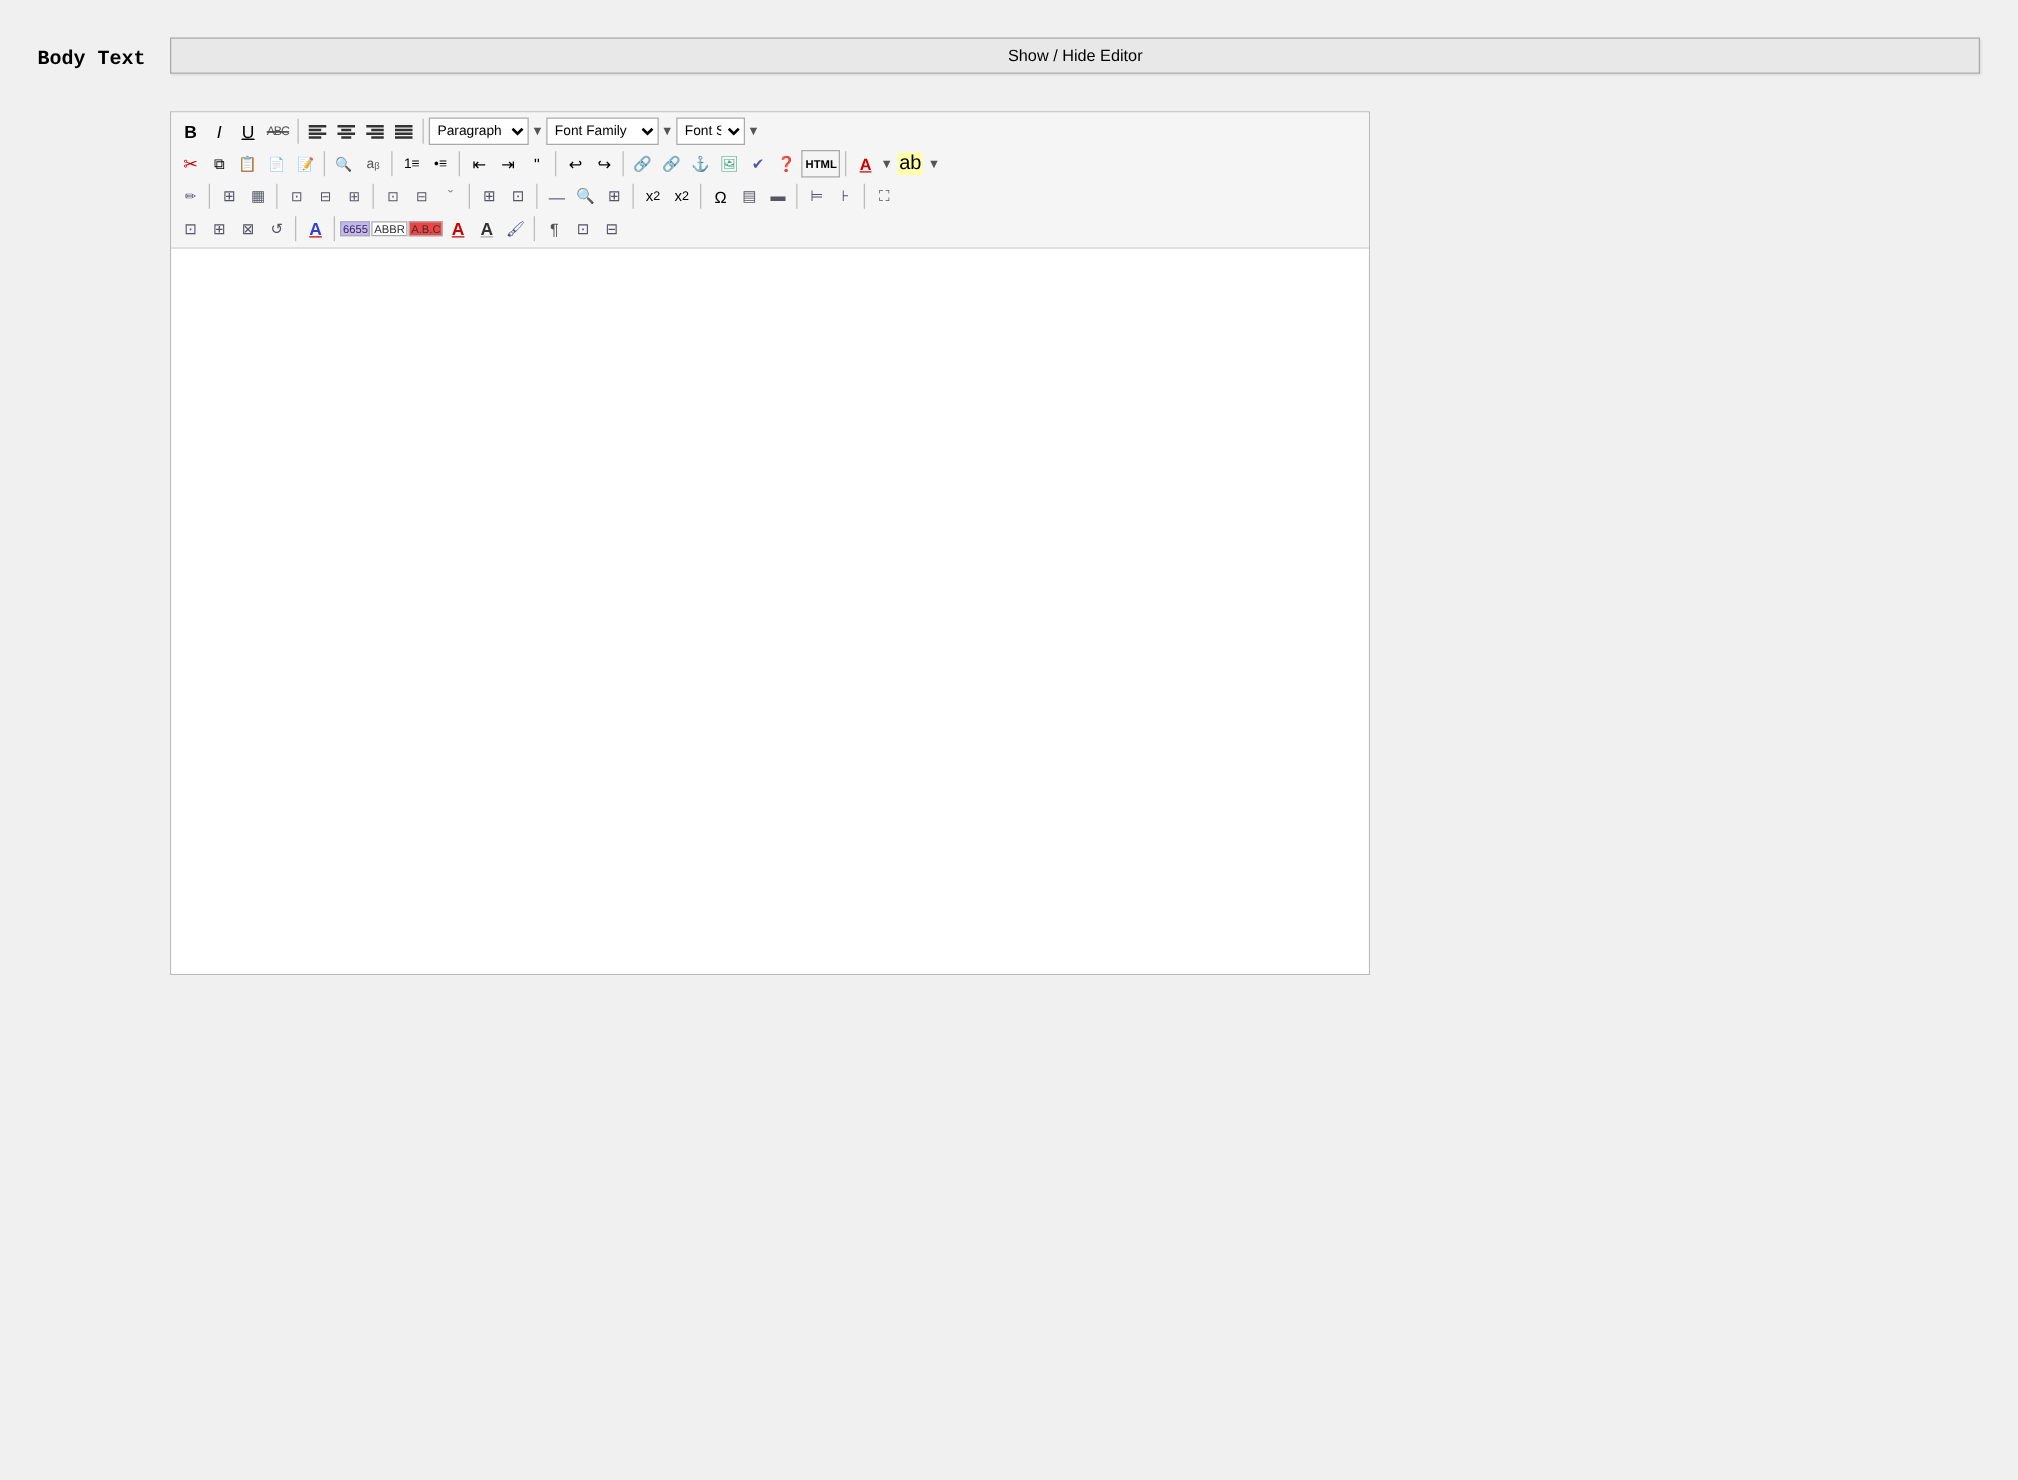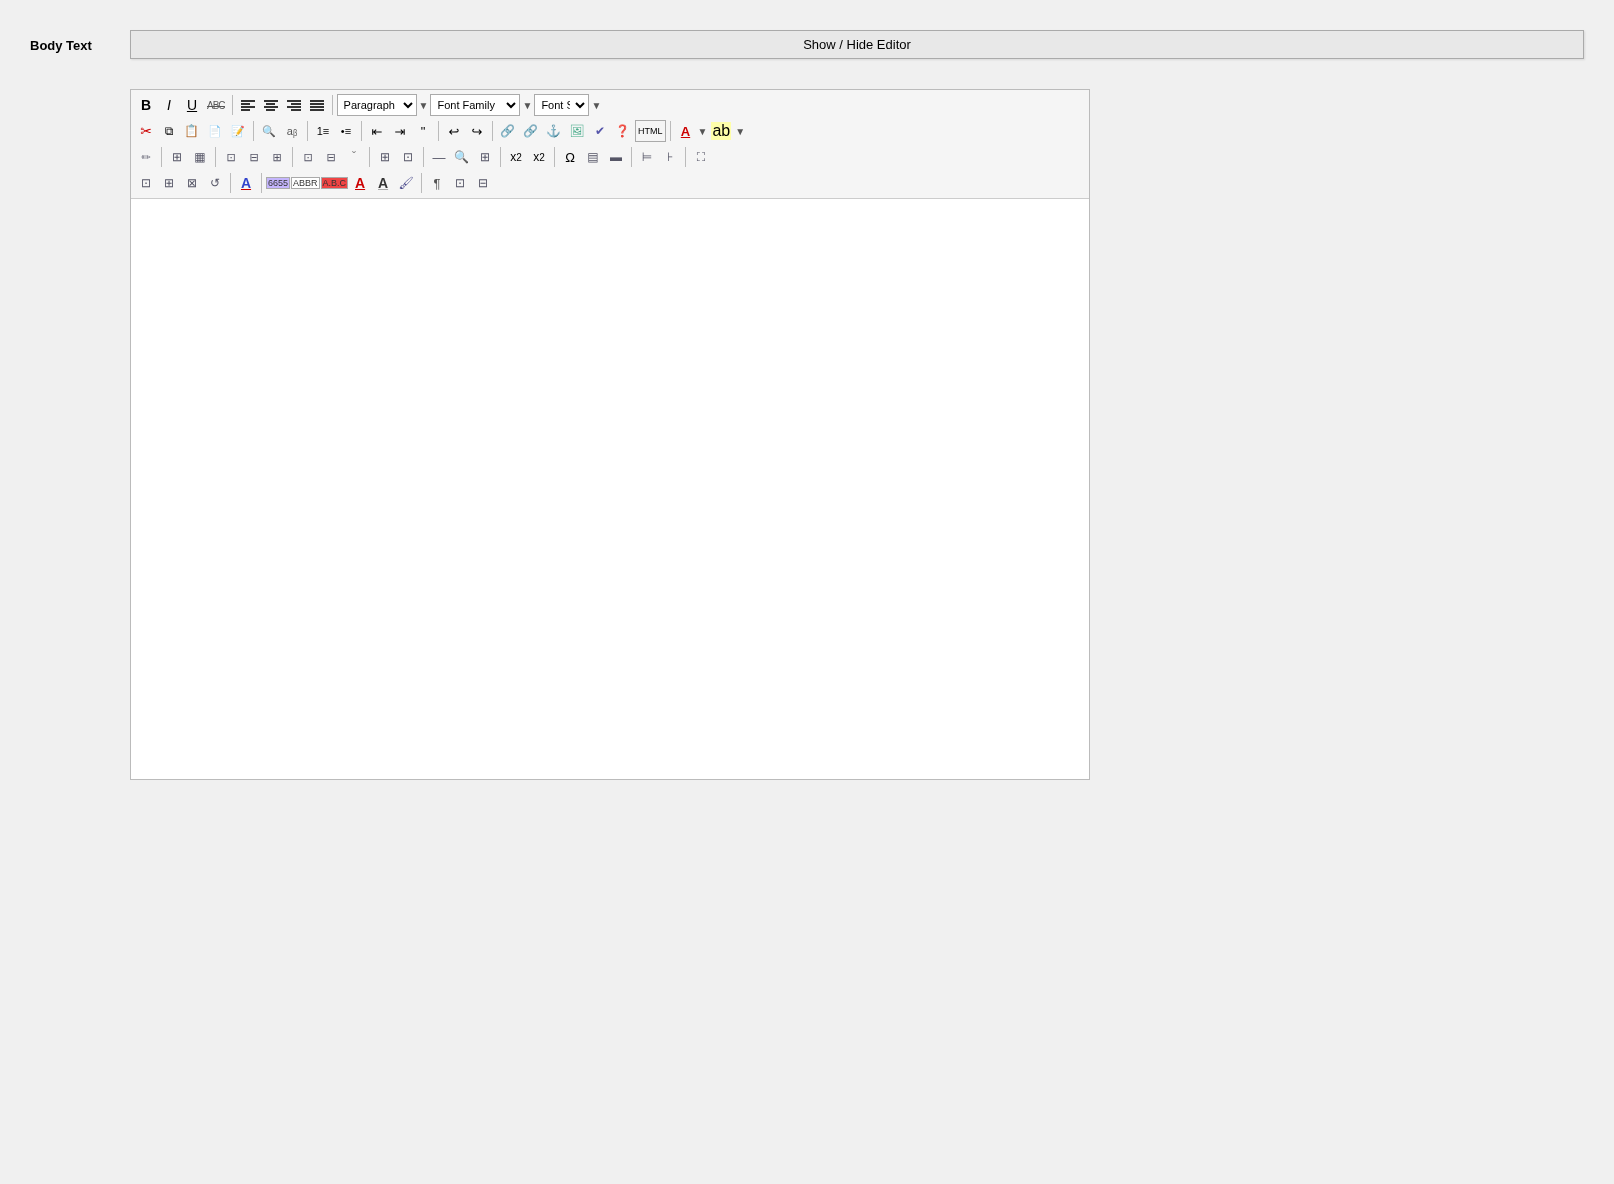--- a/index.html
+++ b/index.html
@@ -11,24 +11,25 @@
     }
     .page-wrapper {
       display: flex;
       flex-direction: row;
       align-items: flex-start;
       gap: 20px;
       padding: 10px;
     }
     .label-area {
       font-weight: bold;
-      font-size: 13px;
+      font-size: 16px;
       padding-top: 8px;
       white-space: nowrap;
       min-width: 80px;
+      font-family: Liberation Mono, monospace;
     }
     .editor-area {
       display: flex;
       flex-direction: column;
       gap: 16px;
       flex: 1;
     }
     .show-hide-btn {
       display: inline-block;
       padding: 6px 18px;
@@ -226,21 +227,21 @@
           <div class="tb-sep"></div>
           <button class="tb-btn" style="font-size:13px;">↩</button>
           <button class="tb-btn" style="font-size:13px;">↪</button>
           <div class="tb-sep"></div>
           <button class="tb-btn" style="font-size:12px;">🔗</button>
           <button class="tb-btn" style="font-size:12px; color:#aaa;">🔗</button>
           <button class="tb-btn" style="font-size:12px;">⚓</button>
           <button class="tb-btn" style="font-size:12px; color:#4a8;">🖼</button>
           <button class="tb-btn" style="font-size:12px; color:#55a;">✔</button>
           <button class="tb-btn" style="font-size:12px; color:#338;">❓</button>
-          <button class="tb-btn" style="font-size:9px; border:1px solid #aaa; padding:0 2px;">HTML</button>
+          <button class="tb-btn" style="font-size:9px; border:1px solid #aaa; padding:0 2px;font-weight:bold;">HTML</button>
           <div class="tb-sep"></div>
           <button class="tb-btn">
               <span class="color-a">A</span>
             </button>
           <span style="font-size:10px; color:#555;">▼</span>
           <button class="tb-btn">
               <span class="color-bg">ab</span>
             </button>
           <span style="font-size:10px; color:#555;">▼</span>
         </div>

